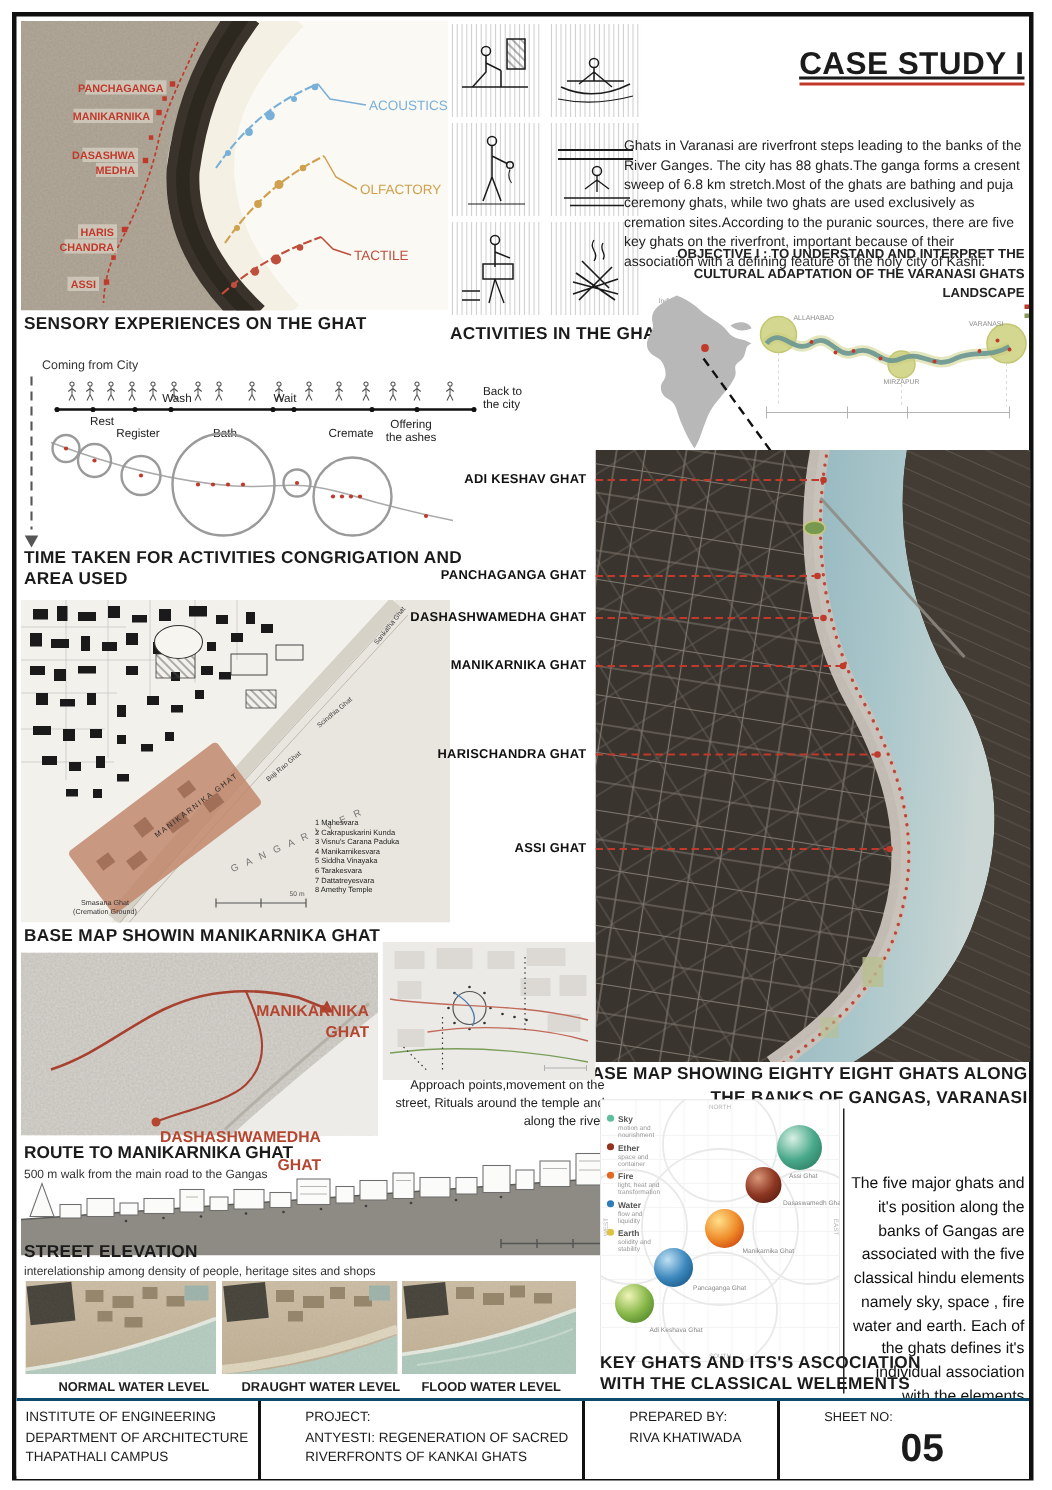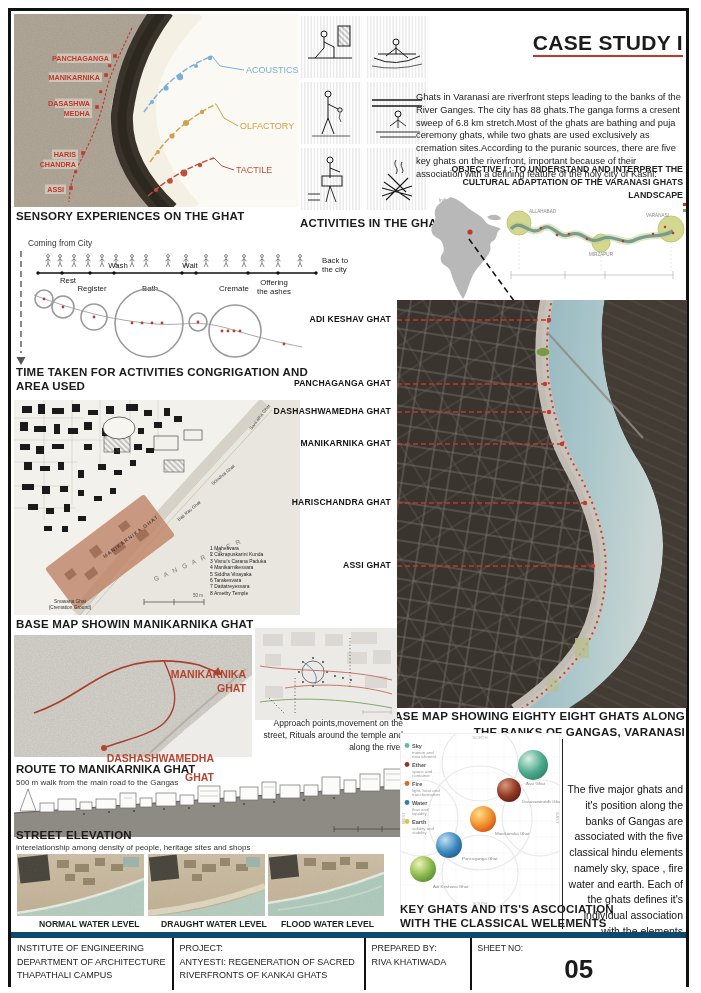--- a/index.html
+++ b/index.html
@@ -1,29 +1,29 @@
 <!DOCTYPE html>
 <html><head>
 <meta charset="utf-8">
 <style>
   html,body{margin:0;padding:0;background:#ffffff;}
   body{width:701px;height:993px;position:relative;font-family:"Liberation Sans",sans-serif;color:#1b1b1b;}
   .sheet{position:absolute;left:8px;top:8px;width:681px;height:979px;border:3px solid #101010;box-sizing:border-box;background:#fff;}
   .abs{position:absolute;}
   .cap{font-size:11.5px;font-weight:600;letter-spacing:.2px;color:#1b1b1b;white-space:nowrap;}
   .sub{font-size:8px;color:#333;white-space:nowrap;}
-  .t1{font-size:21px;font-weight:700;letter-spacing:.3px;}
+  .t1{font-size:21px;font-weight:700;letter-spacing:.3px;text-decoration:underline;}
   .t1 span{border-bottom:2.5px solid #c2392b;padding-bottom:1px;}
   .para{font-size:9.3px;line-height:1.38;text-align:left;color:#222;}
   .obj{font-size:8.8px;font-weight:600;line-height:1.45;text-align:right;color:#222;}
   .maplabel{font-size:8.6px;font-weight:600;color:#111;text-align:right;letter-spacing:.2px;white-space:nowrap;}
   .redlbl{color:#b5452f;font-weight:700;font-size:10.5px;text-align:right;line-height:1.35;white-space:nowrap;}
   .note{font-size:10.5px;line-height:1.5;text-align:right;color:#111;margin-top:33px;}
   .wl{font-size:8.6px;font-weight:600;color:#222;white-space:nowrap;}
-  .footer{display:flex;border-top:6px solid #0c4a6e;background:#fff;}
+  .footer{display:flex;border-top:2px solid #0c4a6e;background:#fff;gap:24px;}
   .fcell{box-sizing:border-box;border-right:2px solid #111;padding:4px 6px;font-size:9px;line-height:1.5;}
   .fcell:last-child{border-right:none;}
   .fline{display:block;white-space:nowrap;}
   .sheetno{font-size:26px;font-weight:600;text-align:center;line-height:1.1;}
   svg text{font-family:"Liberation Sans",sans-serif;}
 </style>
 </head>
 <body>
 
 <svg width="0" height="0" style="position:absolute" aria-hidden="true">

